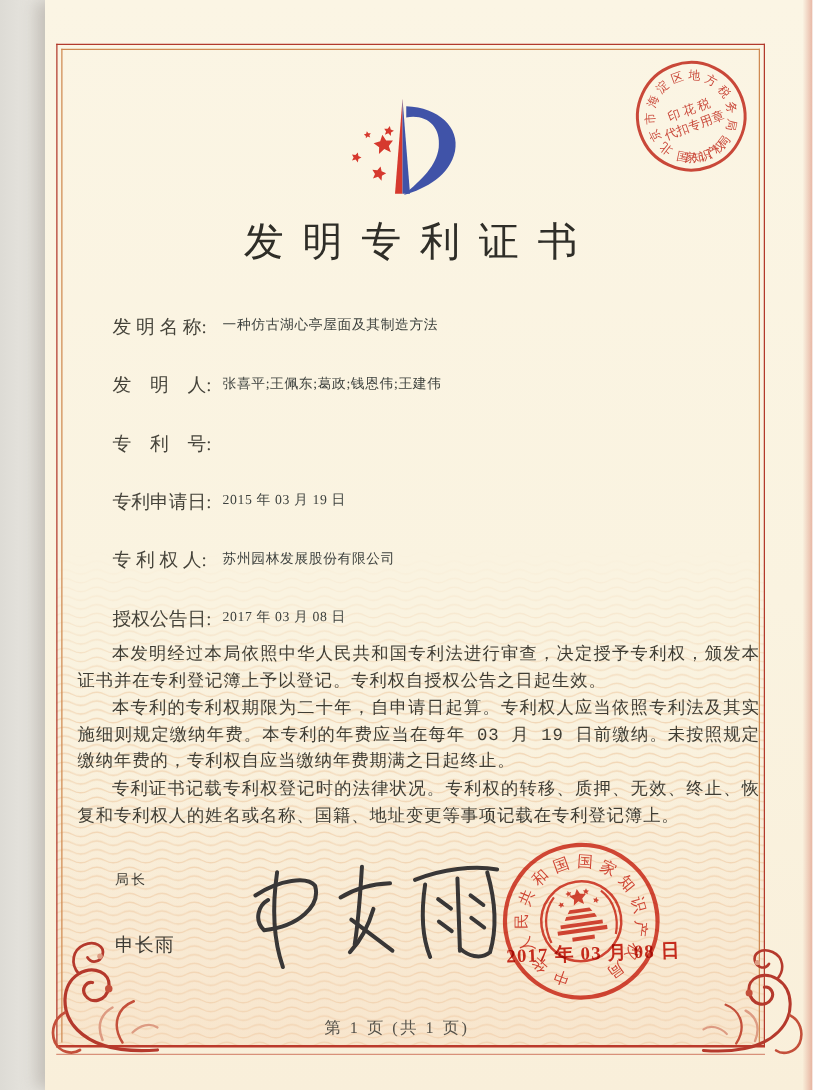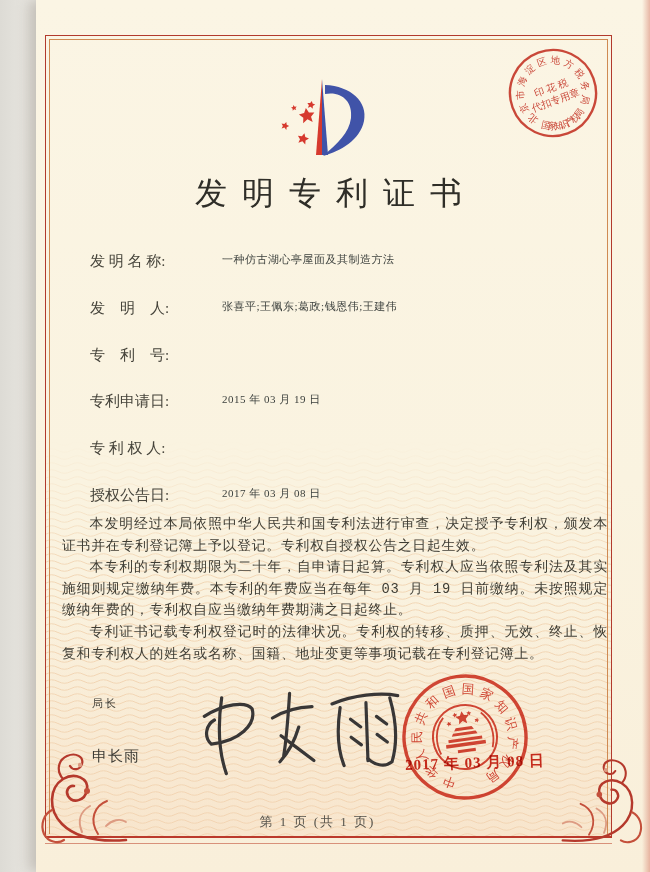--- a/index.html
+++ b/index.html
@@ -20,21 +20,21 @@
   .texture{position:absolute;left:9px;top:440px;width:567px;height:398px;z-index:1;opacity:.6;}
   .texture-fade{position:absolute;left:9px;top:440px;width:567px;height:130px;z-index:1;
          background:linear-gradient(180deg,#faf3e0 0%,rgba(250,243,224,0) 100%);}
   .texture-warm{position:absolute;left:9px;top:600px;width:567px;height:238px;z-index:1;
          background:linear-gradient(180deg,rgba(247,216,186,0),rgba(245,210,178,.35));}
   .cert-no{position:absolute;left:39px;top:73px;z-index:4;font-size:13.5px;letter-spacing:1.5px;color:#4a4942;}
   .logo{position:absolute;left:239px;top:71px;width:106px;height:94px;z-index:4;}
   .title{position:absolute;left:9px;right:38px;top:172px;z-index:4;text-align:center;
          font-size:32px;font-weight:normal;color:#2f2e28;letter-spacing:15px;text-indent:15px;}
   .fields{position:absolute;left:54px;top:0;z-index:4;}
-  .field-row{position:absolute;left:0;display:flex;align-items:flex-start;white-space:nowrap;gap:44px;}
+  .field-row{position:absolute;left:0;display:flex;align-items:flex-start;white-space:nowrap;}
   .field-label{font-size:15px;color:#45433a;min-width:84px;}
   .field-value{font-size:11px;color:#3c403d;margin-left:4px;letter-spacing:.5px;}
   .r0{top:252px}.r1{top:299px}.r2{top:346px}.r3{top:392px}.r4{top:439px}.r5{top:486px}
   .paragraphs{position:absolute;left:26px;top:514px;width:546px;z-index:4;font-family:Liberation Mono, monospace;}
   .paragraphs p{margin:0;font-size:13.8px;line-height:21.6px;letter-spacing:.8px;
          color:#3f3d34;text-indent:2em;text-align:justify;}
   .signer-title{position:absolute;left:56px;top:696px;z-index:4;font-size:11px;letter-spacing:2px;color:#3c3a33;}
   .signer-name{position:absolute;left:56px;top:747px;z-index:4;font-size:15px;letter-spacing:1px;color:#3c3a33;}
   .signature{position:absolute;left:159px;top:683px;width:212px;height:102px;z-index:4;transform:rotate(-2deg);opacity:.88;}
   .footer{position:absolute;left:9px;right:60px;top:813px;z-index:4;text-align:center;
@@ -127,20 +127,21 @@
       </div>
       <div class="field-row r2">
         <span class="field-label">专　利　号:</span>
       </div>
       <div class="field-row r3">
         <span class="field-label">专利申请日:</span>
         <span class="field-value">2015 年 03 月 19 日</span>
       </div>
       <div class="field-row r4">
         <span class="field-label">专 利 权 人:</span>
+        <span class="field-value">苏州园林发展股份有限公司</span>
       </div>
       <div class="field-row r5">
         <span class="field-label">授权公告日:</span>
         <span class="field-value">2017 年 03 月 08 日</span>
       </div>
     </div>
 
     <div class="paragraphs">
       <p>本发明经过本局依照中华人民共和国专利法进行审查，决定授予专利权，颁发本证书并在专利登记簿上予以登记。专利权自授权公告之日起生效。</p>
       <p>本专利的专利权期限为二十年，自申请日起算。专利权人应当依照专利法及其实施细则规定缴纳年费。本专利的年费应当在每年 03 月 19 日前缴纳。未按照规定缴纳年费的，专利权自应当缴纳年费期满之日起终止。</p>

